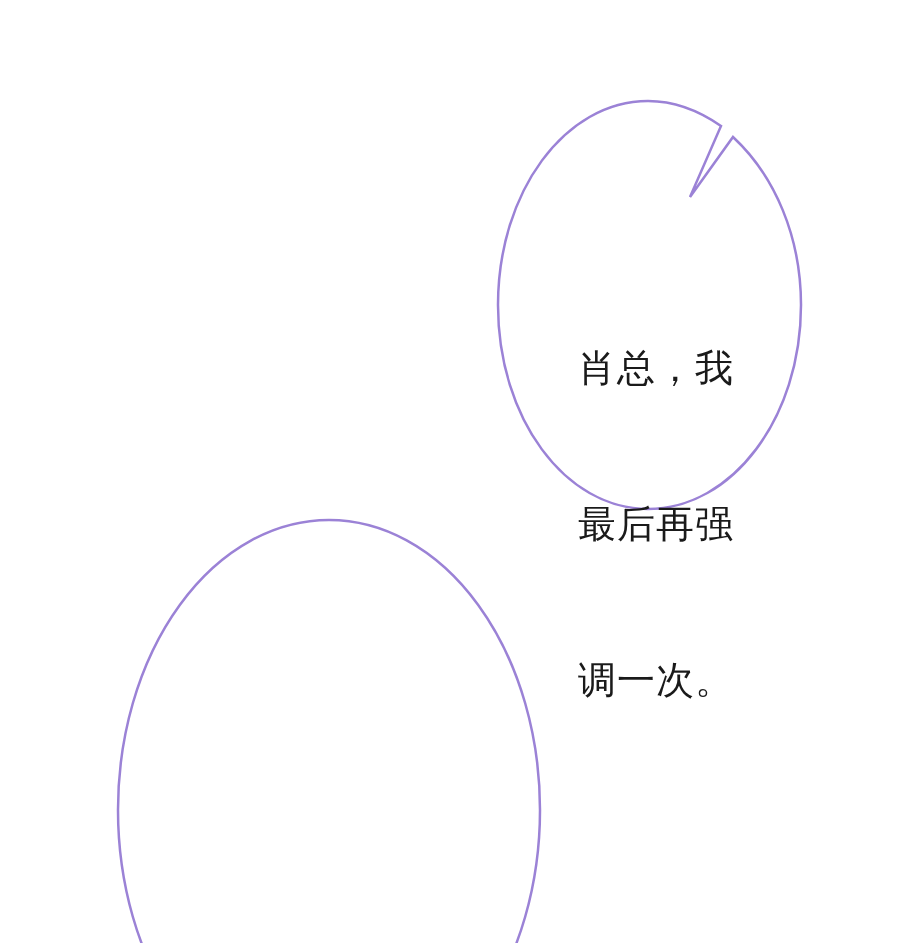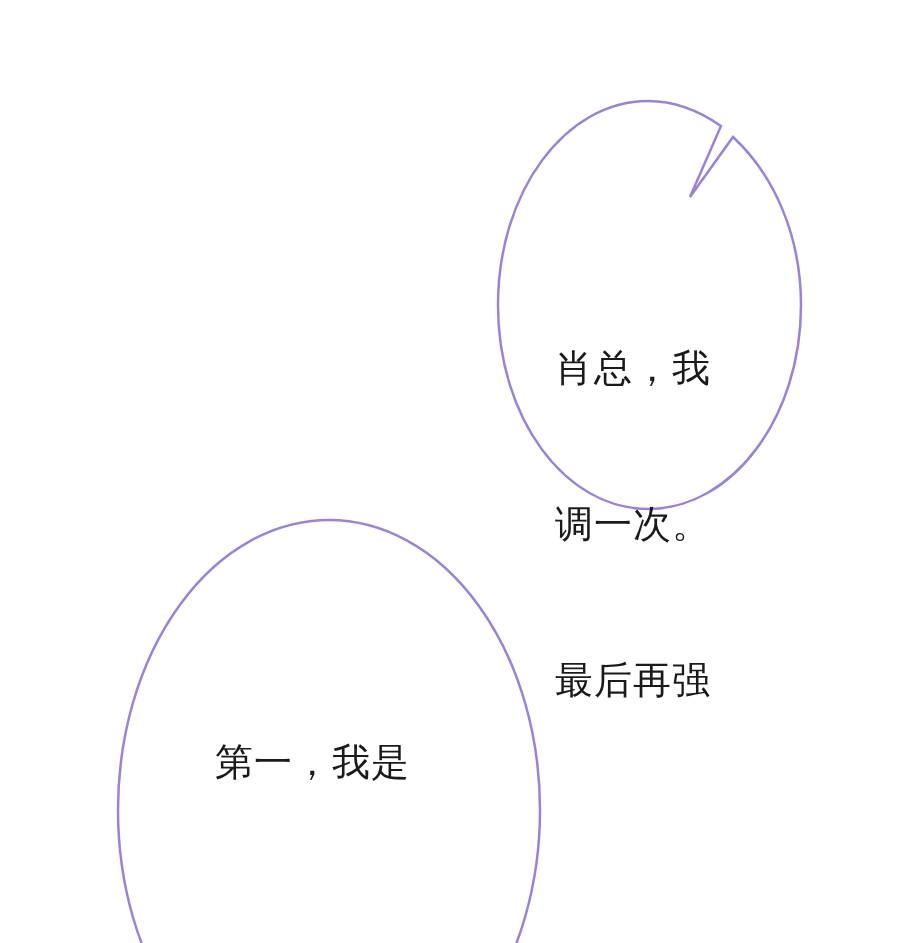--- a/index.html
+++ b/index.html
@@ -32,21 +32,21 @@
       line-height: 52px;
       letter-spacing: 1px;
       white-space: pre;
       font-weight: 500;
     }
     .bubble-text .line {
       display: block;
       height: 52px;
     }
     #text-top {
-      left: 555px;
+      left: 578px;
       top: 238px;
     }
     #text-bottom {
       left: 215px;
       top: 632px;
     }
   </style>
 </head>
 <body>
 
@@ -60,24 +60,23 @@
          C 732 509, 801 418, 801 305
          C 801 237, 775 176, 733 137
          L 690 197
          Z" fill="#ffffff" stroke="#9b82d6" stroke-width="2.5" stroke-linejoin="miter"></path>
 
     <ellipse cx="329" cy="810" rx="211" ry="290" fill="#ffffff" stroke="#9b82d6" stroke-width="2.5"></ellipse>
   </svg>
 
   <div class="bubble-text" id="text-top">
     <span class="line">肖总，我</span>
+    <span class="line">最后再强</span>
     <span class="line">调一次。</span>
-    <span class="line">最后再强</span>
   </div>
 
   <div class="bubble-text" id="text-bottom">
-    <span class="line">第一，我是</span>
     
     
     
     
   </div>
 </div>
 
 </body></html>

